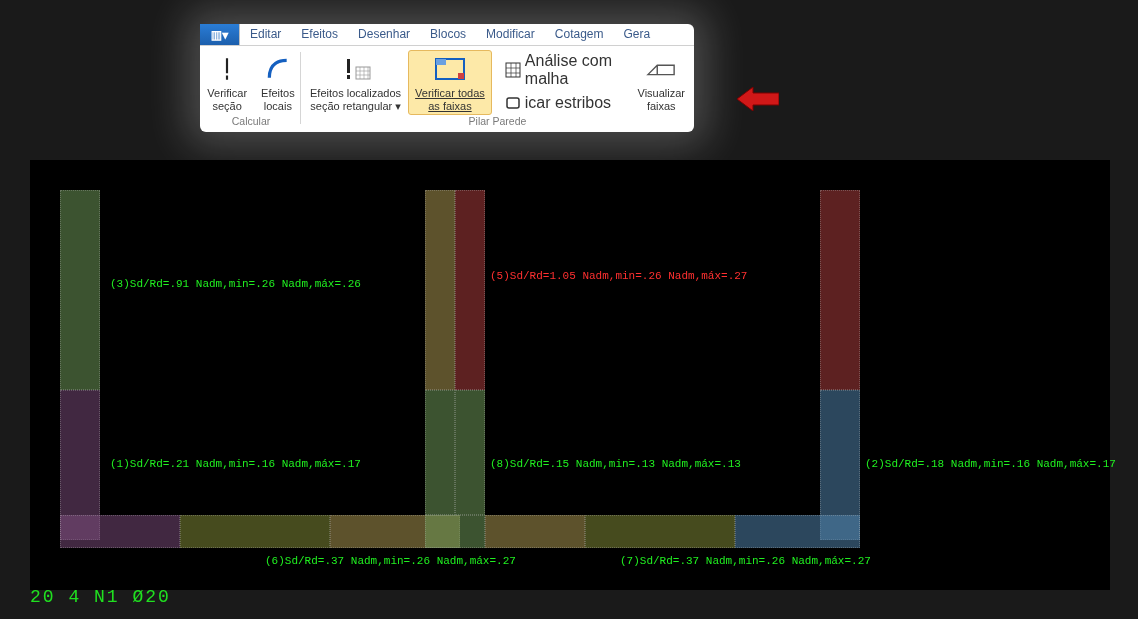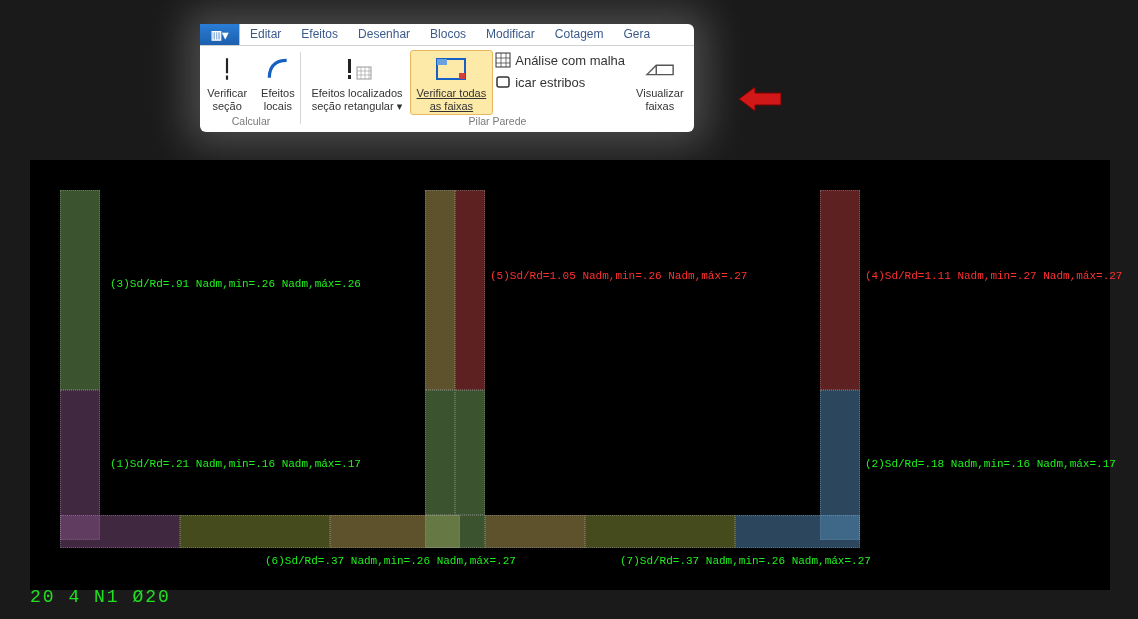--- a/index.html
+++ b/index.html
@@ -91,22 +91,22 @@
   }
   .arrow-red {
     position:absolute;
     left:328px;
     top:36px;
     width:42px;height:24px;
     z-index:5;
   }
   .small-side {
     display:flex;flex-direction:column;
-    font-size:13px;color:#333;
-    padding:2px 4px 0 2px;
+    font-size:16px;color:#333;
+    padding:2px 4px 0 13px;
     gap:6px;
   }
   .small-row { display:flex; align-items:center; gap:4px; }
   .mini-ico { width:16px;height:16px;display:flex;align-items:center;justify-content:center; }
 
   
   .canvas {
     position:absolute;
     left:30px; top:160px;
     width:1080px; height:430px;
@@ -262,22 +262,22 @@
   <div class="strip s-purple" style="left:30px;  top:355px; width:120px; height:33px;"></div>
   <div class="strip s-olive" style="left:150px; top:355px; width:150px; height:33px;"></div>
   <div class="strip s-tan" style="left:300px; top:355px; width:130px; height:33px;"></div>
   <div class="strip s-green" style="left:395px; top:355px; width:60px;  height:33px;"></div>
   <div class="strip s-tan" style="left:455px; top:355px; width:100px; height:33px;"></div>
   <div class="strip s-olive" style="left:555px; top:355px; width:150px; height:33px;"></div>
   <div class="strip s-blue" style="left:705px; top:355px; width:125px; height:33px;"></div>
 
   <div class="lbl lbl-g" style="left:80px;  top:118px;">(3)Sd/Rd=.91 Nadm,min=.26 Nadm,máx=.26</div>
   <div class="lbl lbl-r" style="left:460px; top:110px;">(5)Sd/Rd=1.05 Nadm,min=.26 Nadm,máx=.27</div>
-  <div class="lbl lbl-r" style="left:835px; top:110px;">(4)Sd/Rd=1.11 Nadm,min=.27 Nadm,máx=.27</div>
 
   <div class="lbl lbl-g" style="left:80px;  top:298px;">(1)Sd/Rd=.21 Nadm,min=.16 Nadm,máx=.17</div>
+  <div class="lbl lbl-g" style="left:460px; top:298px;">(8)Sd/Rd=.15 Nadm,min=.13 Nadm,máx=.13</div>
   <div class="lbl lbl-g" style="left:835px; top:298px;">(2)Sd/Rd=.18 Nadm,min=.16 Nadm,máx=.17</div>
 
   <div class="lbl lbl-g" style="left:235px; top:395px;">(6)Sd/Rd=.37 Nadm,min=.26 Nadm,máx=.27</div>
   <div class="lbl lbl-g" style="left:590px; top:395px;">(7)Sd/Rd=.37 Nadm,min=.26 Nadm,máx=.27</div>
 </div>
 
 <div class="status">20 4 N1 Ø20</div>
 
 </body></html>

